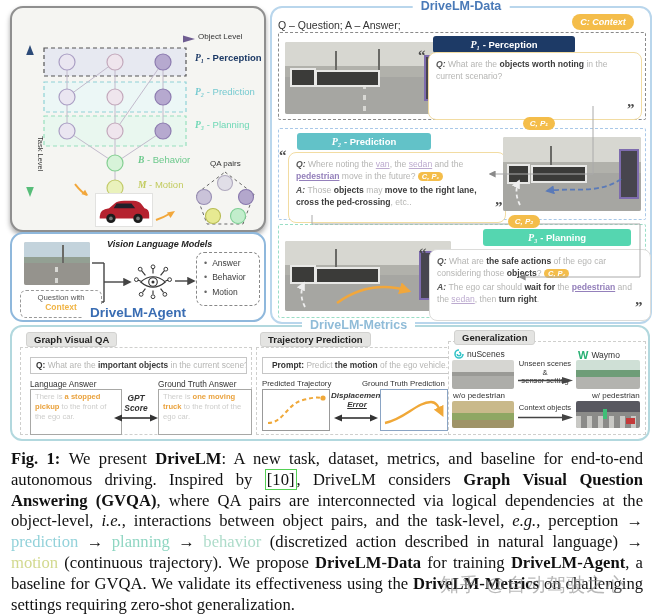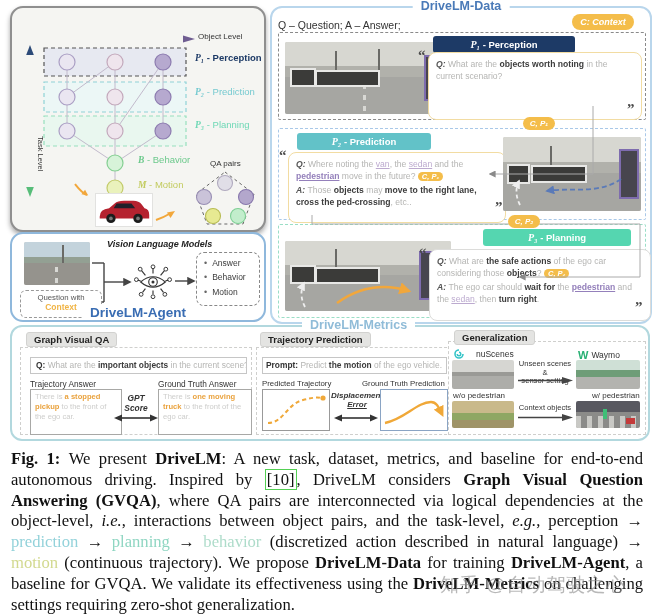--- a/index.html
+++ b/index.html
@@ -353,41 +353,41 @@
 </div>
 
 <div class="panel" style="left:10px;top:325px;width:636px;height:112px;border:2px solid #b2d8de;border-radius:12px;">
   <div class="panel-title" style="left:290px;top:-9px;font-size:12.5px;color:#90bcd8;">DriveLM-Metrics</div>
 
   <div class="dashed-box" style="left:8px;top:20px;width:230px;height:86px;border-color:#cfcfcd;"></div>
   <div class="tab" style="left:14px;top:5px;">Graph Visual QA</div>
   <div class="txtbox" style="left:18px;top:30px;width:210px;height:15px;font-size:8.4px;line-height:14px;padding-left:5px;white-space:nowrap;overflow:hidden;">
     <span><span class="sdb">Q: </span><span class="sg">What are the </span><span class="sd">important objects</span><span class="sg"> in the current scene?</span></span>
   </div>
-  <div class="lbl" style="left:18px;top:52px;">Trajectory Answer</div>
+  <div class="lbl" style="left:18px;top:52px;">Language Answer</div>
   <div class="lbl" style="left:146px;top:52px;">Ground Truth Answer</div>
   <div class="txtbox" style="left:18px;top:62px;width:82px;height:40px;border-color:#a8a8a6;font-size:7.6px;line-height:9.8px;padding:2px 4px;">
     <span><span class="sg2">There is </span><span class="sob">a stopped pickup</span><span class="sg2"> to the front of the ego car.</span></span>
   </div>
   <div class="abs" style="left:104px;top:66px;width:40px;text-align:center;font-size:8.4px;font-weight:bold;font-style:italic;color:#333;">
     <div>GPT</div>
     <div>Score</div>
   </div>
   <svg class="abs" style="left:102px;top:86px;" width="44" height="10" viewBox="0 0 44 10">
     <line x1="6" y1="5" x2="38" y2="5" stroke="#333" stroke-width="1.6"></line>
     <polygon points="0,5 8,1.5 8,8.5" fill="#333"></polygon>
       <polygon points="44,5 36,1.5 36,8.5" fill="#333"></polygon>
   </svg>
   <div class="txtbox" style="left:146px;top:62px;width:84px;height:40px;border-color:#a8a8a6;font-size:7.6px;line-height:9.8px;padding:2px 4px;">
     <span><span class="sg2">There is </span><span class="sob">one moving truck</span><span class="sg2"> to the front of the ego car.</span></span>
   </div>
 
   <div class="dashed-box" style="left:244px;top:20px;width:194px;height:86px;border-color:#cfcfcd;"></div>
   <div class="tab" style="left:248px;top:5px;">Trajectory Prediction</div>
-  <div class="txtbox" style="left:250px;top:30px;width:180px;height:15px;font-size:8.4px;line-height:14px;padding-left:3px;white-space:nowrap;overflow:hidden;">
+  <div class="txtbox" style="left:250px;top:30px;width:180px;height:15px;font-size:8.4px;line-height:14px;padding-left:9px;white-space:nowrap;overflow:hidden;">
     <span><span class="sdb">Prompt: </span><span class="sg">Predict </span><span class="sd">the motion</span><span class="sg"> of the ego vehicle.</span></span>
   </div>
   <div class="lbl" style="left:250px;top:52px;font-size:7.8px;">Predicted Trajectory</div>
   <div class="lbl" style="left:350px;top:52px;font-size:7.8px;">Ground Truth Prediction</div>
   <div class="txtbox" style="left:250px;top:62px;width:66px;height:40px;border-color:#999;">
     <svg width="66" height="40" viewBox="0 0 66 40">
       <path d="M5,33 C20,33 24,14 40,10 S56,8 58,8" stroke="#f0a838" stroke-width="2" stroke-dasharray="4,3" fill="none"></path>
       <circle cx="60" cy="8" r="2.6" fill="#f0a838"></circle>
     </svg>
   </div>
@@ -406,21 +406,21 @@
           <marker id="at1" viewBox="0 0 10 10" refX="7" refY="5" markerWidth="4.5" markerHeight="4.5" orient="auto">
             <path d="M0,0L10,5L0,10z" fill="#f0a838"></path>
           </marker>
         </defs>
       <path d="M4,33 C24,29 36,12 50,12 C56,12 58,18 61,24" stroke="#f0a838" stroke-width="2.4" fill="none" marker-end="url(#at1)"></path>
     </svg>
   </div>
 
   <div class="dashed-box" style="left:436px;top:14px;width:196px;height:92px;border-color:#cfcfcd;"></div>
   <div class="tab" style="left:442px;top:3px;">Generalization</div>
-  <div class="abs" style="left:442px;top:22px;font-size:8.5px;color:#333;display:flex;align-items:center;gap:12px;">
+  <div class="abs" style="left:442px;top:22px;font-size:8.5px;color:#333;display:flex;align-items:center;gap:3px;">
     <svg width="10" height="10" viewBox="0 0 10 10">
       <path d="M5,1 A4,4 0 1 0 9,5" fill="none" stroke="#35c4c8" stroke-width="1.6"></path>
       <path d="M5,3.2 A1.8,1.8 0 1 1 3.2,5" fill="none" stroke="#35c4c8" stroke-width="1.4"></path>
     </svg>
     <span>nuScenes</span>
   </div>
   <div class="abs" style="left:566px;top:22px;font-size:8.5px;color:#333;display:flex;align-items:center;gap:3px;">
     <span style="color:#28b073;font-weight:bold;font-size:11px;">W</span>
     <span>Waymo</span>
   </div>

